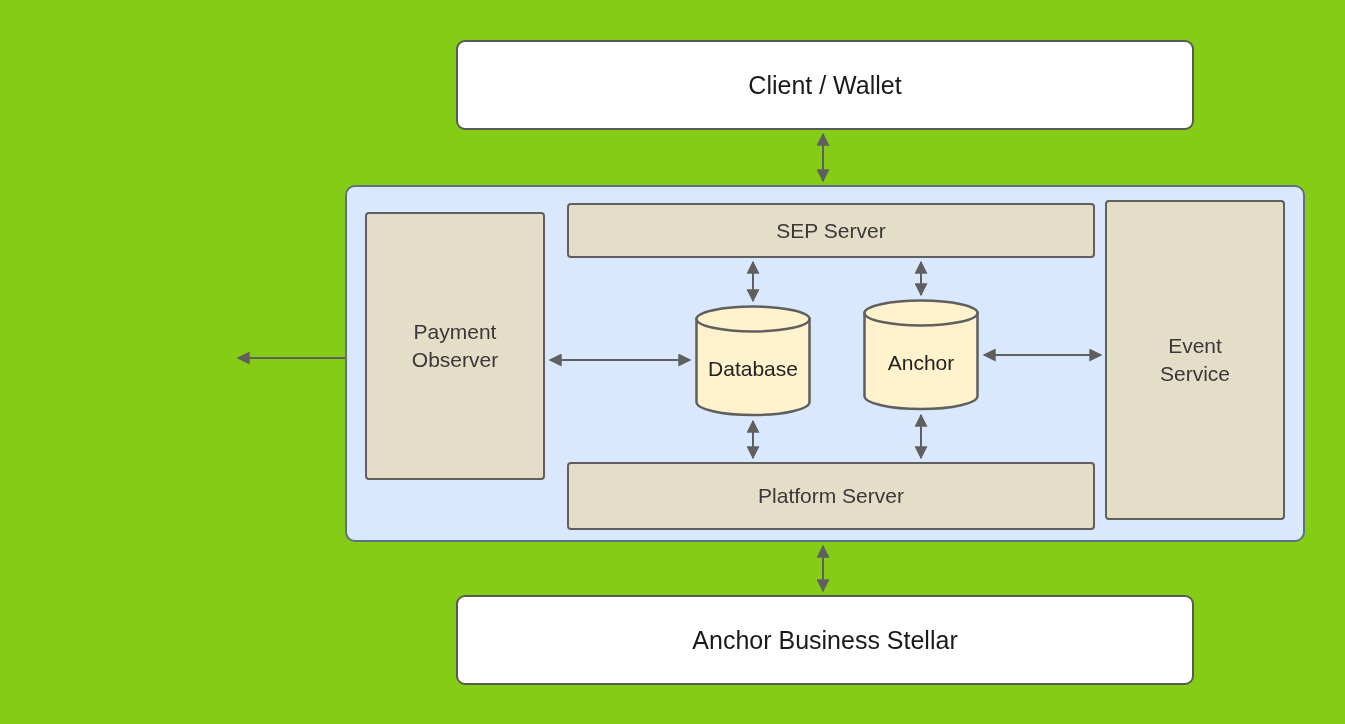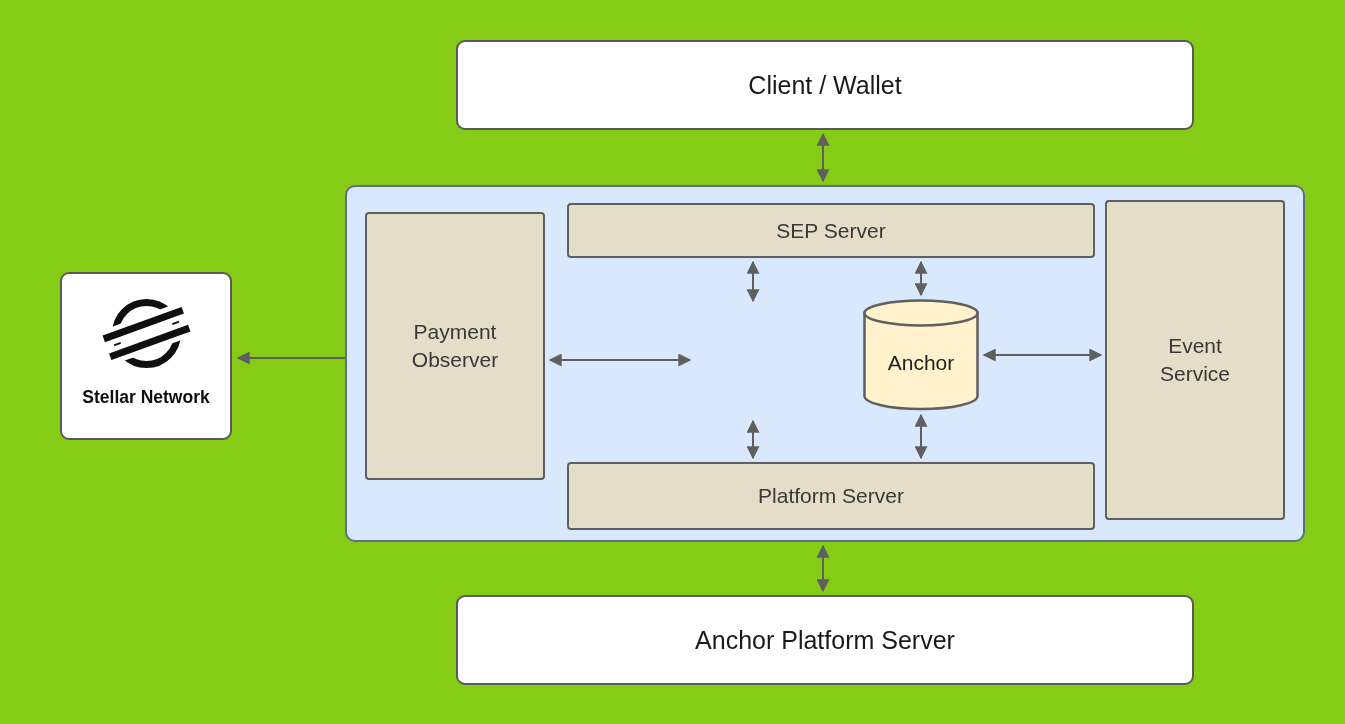--- a/index.html
+++ b/index.html
@@ -43,42 +43,39 @@
   </div>
 
   <div class="node component" style="left:567px;top:203px;width:528px;height:55px;">
     <span>SEP Server</span>
   </div>
 
   <div class="node component" style="left:567px;top:462px;width:528px;height:68px;">
     <span>Platform Server</span>
   </div>
 
+  <div class="cyl" style="left:694px;top:305px;width:118px;height:112px;">
+    <svg width="118" height="112" viewBox="0 0 118 112">
+      <path d="M2.5,14 V97 a56.5,13 0 0 0 113,0 V14 z" fill="#fff2cc" stroke="#5f5f5f" stroke-width="2.5"></path>
+      <ellipse cx="59" cy="14" rx="56.5" ry="12.5" fill="#fff2cc" stroke="#5f5f5f" stroke-width="2.5"></ellipse>
+    </svg>
+    <div class="label">Database</div>
+  </div>
 
   <div class="cyl" style="left:862px;top:299px;width:118px;height:112px;">
     <svg width="118" height="112" viewBox="0 0 118 112">
       <path d="M2.5,14 V97 a56.5,13 0 0 0 113,0 V14 z" fill="#fff2cc" stroke="#5f5f5f" stroke-width="2.5"></path>
       <ellipse cx="59" cy="14" rx="56.5" ry="12.5" fill="#fff2cc" stroke="#5f5f5f" stroke-width="2.5"></ellipse>
     </svg>
     <div class="label">Anchor</div>
   </div>
 
-  <div class="stellar-box" style="left:60px;top:272px;width:172px;height:168px;">
-    <svg width="95" height="95" viewBox="0 0 95 95">
-      <circle cx="47.5" cy="47.5" r="31" fill="none" stroke="#0f0f0f" stroke-width="7"></circle>
-      <line x1="2" y1="53.9" x2="86.5" y2="23.2" stroke="#ffffff" stroke-width="17"></line>
-      <line x1="8.5" y1="71.8" x2="93" y2="41.1" stroke="#ffffff" stroke-width="17"></line>
-      <line x1="4.75" y1="52.9" x2="83.75" y2="24.2" stroke="#0f0f0f" stroke-width="7"></line>
-      <line x1="11.25" y1="70.8" x2="90.25" y2="42.1" stroke="#0f0f0f" stroke-width="7"></line>
-    </svg>
-    <div class="stellar-label">Stellar Network</div>
-  </div>
 
   <div class="node external" style="left:456px;top:595px;width:738px;height:90px;">
-    <span>Anchor Platform Server</span>
+    <span>Anchor Business Stellar</span>
   </div>
 
   <svg class="arrows" width="1345" height="724" viewBox="0 0 1345 724">
     <defs>
       <marker id="ah" viewBox="0 0 10 10" refX="9" refY="5" markerWidth="6.5" markerHeight="6.5" orient="auto-start-reverse">
         <path d="M0,0 L10,5 L0,10 z" fill="#5f5f5f"></path>
       </marker>
     </defs>
 
     <line class="arrow-line" x1="823" y1="134" x2="823" y2="181" marker-start="url(#ah)" marker-end="url(#ah)"></line>

